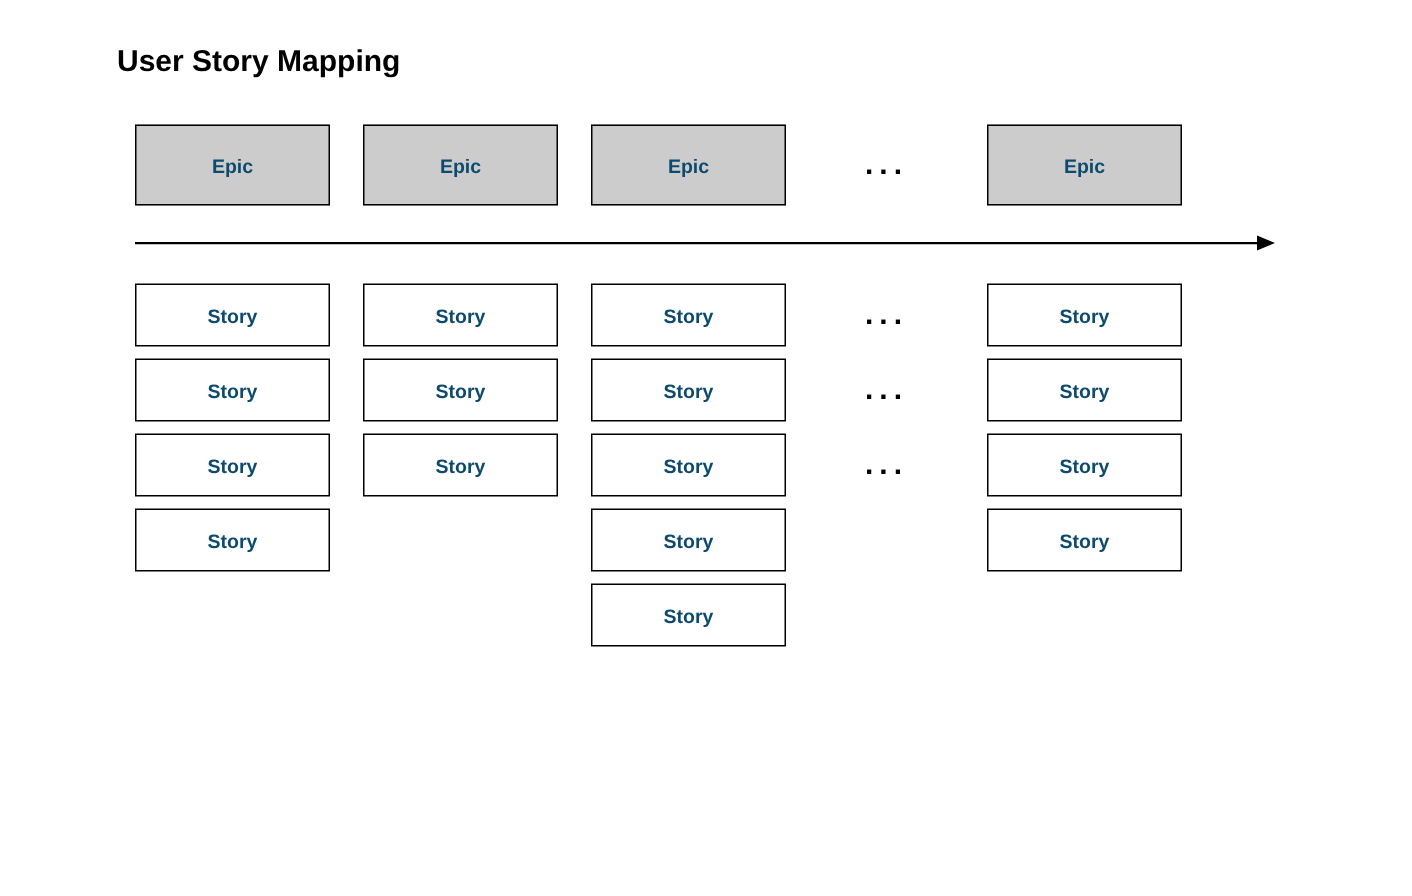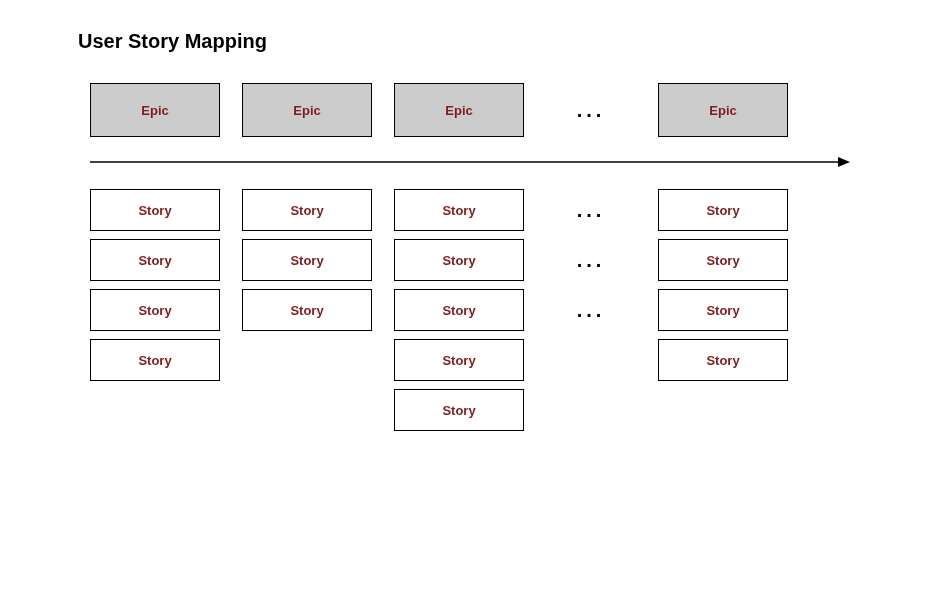--- a/index.html
+++ b/index.html
@@ -26,21 +26,21 @@
   .epic-row {
     margin-bottom: 18px;
   }
   .card {
     border: 1.5px solid #000;
     display: flex;
     align-items: center;
     justify-content: center;
     font-size: 13px;
     font-weight: 700;
-    color: #7f1d1d;
+    color: #0c4a6e;
   }
   .epic-card {
     width: 130px;
     height: 54px;
     background: #cccccc;
     margin-right: 22px;
   }
   .story-card {
     width: 130px;
     height: 42px;

